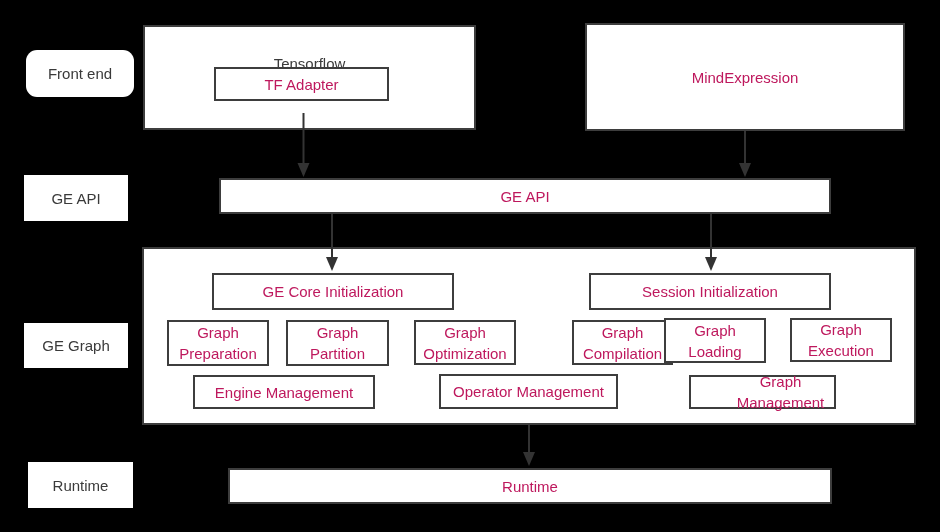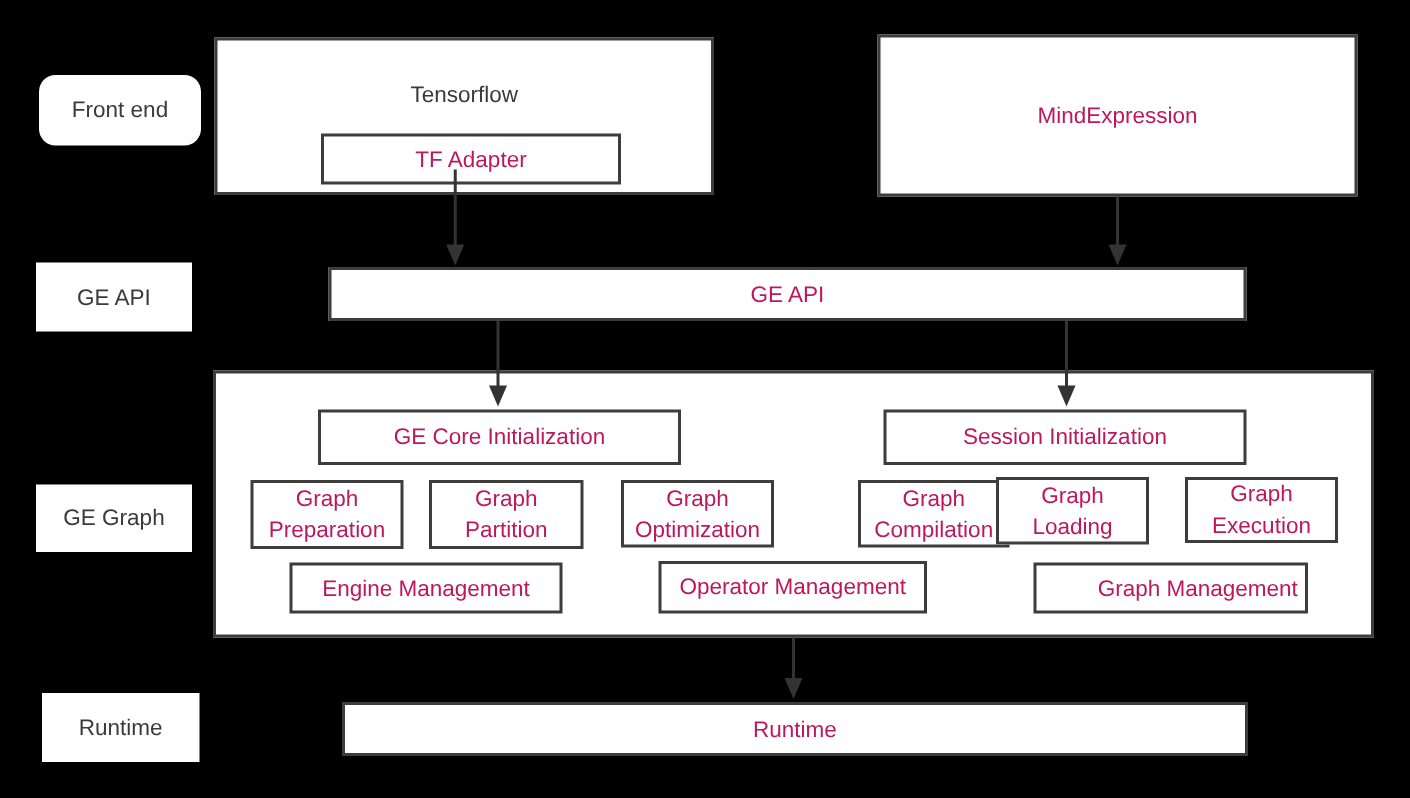--- a/index.html
+++ b/index.html
@@ -54,42 +54,42 @@
 
 <div class="canvas">
 
   <div class="abs rowlabel" style="left:26px; top:50px; width:108px; height:47px;border-radius:11px;">Front end</div>
   <div class="abs rowlabel" style="left:24px; top:175px; width:104px; height:46px;">GE API</div>
   <div class="abs rowlabel" style="left:24px; top:323px; width:104px; height:45px;">GE Graph</div>
   <div class="abs rowlabel" style="left:28px; top:462px; width:105px; height:46px;">Runtime</div>
 
   <div class="abs container-box" style="left:143px; top:25px; width:333px; height:105px;">
     <div class="big-title" style="top:28px;">Tensorflow</div>
-    <div class="abs box" style="left:69px; top:62px; width:200px; height:34px;">TF Adapter</div>
+    <div class="abs box" style="left:69px; top:40px; width:175px; height:34px;">TF Adapter</div>
   </div>
 
   <div class="abs box" style="left:585px; top:23px; width:320px; height:108px;">MindExpression</div>
 
   <div class="abs box" style="left:219px; top:178px; width:612px; height:36px;">GE API</div>
 
   <div class="abs container-box" style="left:142px; top:247px; width:774px; height:178px;"></div>
 
   <div class="abs box" style="left:212px; top:273px; width:242px; height:37px;">GE Core Initialization</div>
   <div class="abs box" style="left:589px; top:273px; width:242px; height:37px;">Session Initialization</div>
 
   <div class="abs box module" style="left:167px; top:320px; width:102px; height:46px;">Graph Preparation</div>
   <div class="abs box module" style="left:286px; top:320px; width:103px; height:46px;">Graph Partition</div>
   <div class="abs box module" style="left:414px; top:320px; width:102px; height:45px;">Graph Optimization</div>
   <div class="abs box module" style="left:540px; top:320px; width:101px; height:45px;margin-left:32px;">Graph Compilation</div>
   <div class="abs box module" style="left:664px; top:318px; width:102px; height:45px;">Graph Loading</div>
   <div class="abs box" style="left:193px; top:375px; width:182px; height:34px;">Engine Management</div>
 
   <div class="abs box module" style="left:790px; top:318px; width:102px; height:44px;">Graph Execution</div>
   <div class="abs box" style="left:439px; top:374px; width:179px; height:35px;">Operator Management</div>
-  <div class="abs box" style="left:689px; top:375px; width:183px; height:34px;padding-left:36px;">Graph Management</div>
+  <div class="abs box" style="left:689px; top:375px; width:147px; height:34px;padding-left:36px;">Graph Management</div>
 
   <div class="abs box" style="left:228px; top:468px; width:604px; height:36px;">Runtime</div>
 
   <svg class="svg-layer" viewBox="0 0 940 532">
     <g stroke="#333333" fill="#333333">
       <line x1="303.5" y1="113" x2="303.5" y2="164" stroke-width="2"></line>
       <polygon points="297.5,163 309.5,163 303.5,177" stroke="none"></polygon>
     </g>
     <g stroke="#333333" fill="#333333">
       <line x1="745" y1="131" x2="745" y2="164" stroke-width="2"></line>

